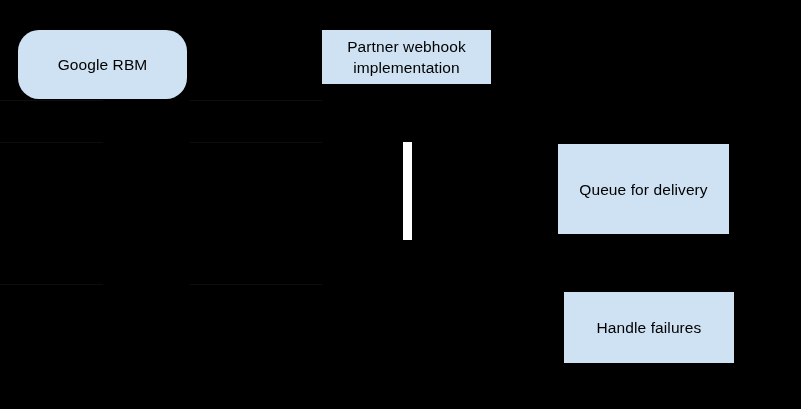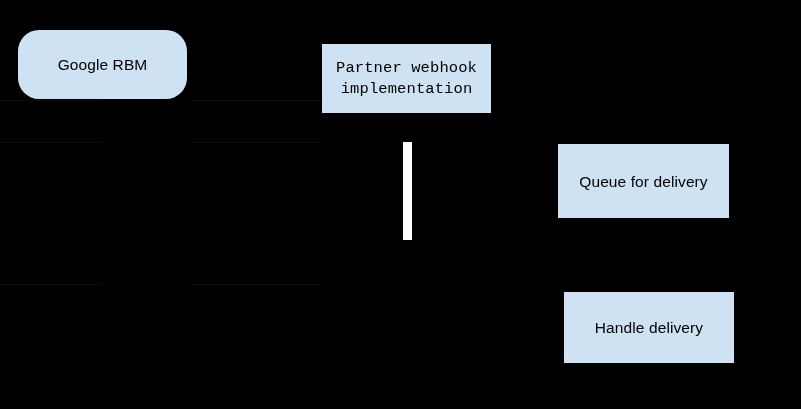--- a/index.html
+++ b/index.html
@@ -33,22 +33,22 @@
     padding: 2px 6px;
     white-space: pre-line;
   }
   .node-label {
     display: block;
     width: 100%;
     white-space: pre-line;
   }
   
   #node-google-rbm      { left: 18px;  top: 30px;  width: 169px; height: 69px; border-radius: 21px; }
-  #node-partner-webhook { left: 322px; top: 44px;  width: 169px; height: 69px; font-family: Liberation Mono, monospace; }
-  #node-queue-delivery  { left: 558px; top: 144px; width: 171px; height: 74px; }
+  #node-partner-webhook { left: 322px; top: 30px;  width: 169px; height: 54px; }
+  #node-queue-delivery  { left: 558px; top: 144px; width: 171px; height: 90px; }
   #node-handle-failures { left: 564px; top: 292px; width: 170px; height: 71px; }
 
   .connector-bar {
     position: absolute;
     background: #ffffff;
     left: 403px;
     top: 142px;
     width: 9px;
     height: 98px;
   }
@@ -76,21 +76,21 @@
   <div class="node" id="node-partner-webhook">
     <span class="node-label">Partner webhook
 implementation</span>
   </div>
 
   <div class="node" id="node-queue-delivery">
     <span class="node-label">Queue for delivery</span>
   </div>
 
   <div class="node" id="node-handle-failures">
-    <span class="node-label">Handle delivery</span>
+    <span class="node-label">Handle failures</span>
   </div>
 
   <div class="connector-bar"></div>
 
   <div class="faint-line" id="faint-line-a"></div>
   <div class="faint-line" id="faint-line-b"></div>
   <div class="faint-line" id="faint-line-c"></div>
   <div class="faint-line" id="faint-line-d"></div>
   <div class="faint-line" id="faint-line-e"></div>
   <div class="faint-line" id="faint-line-f"></div>

